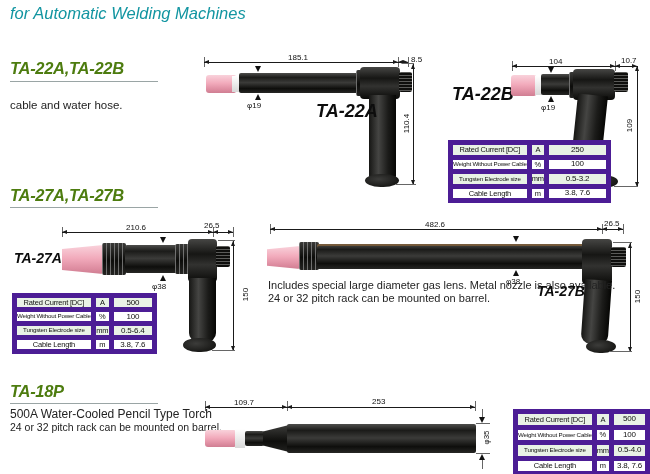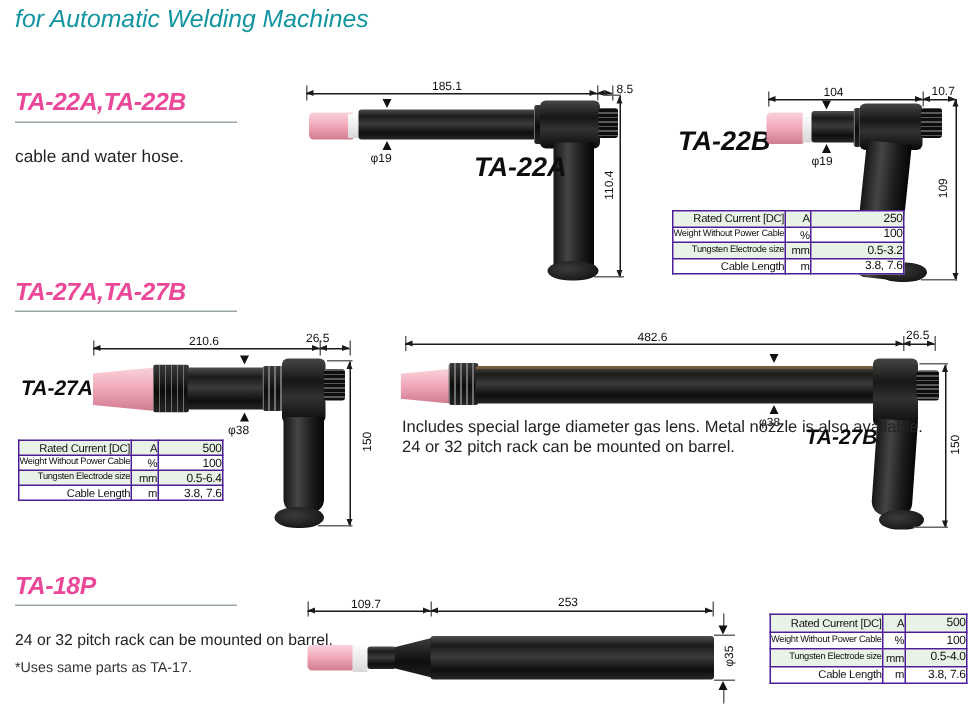--- a/index.html
+++ b/index.html
@@ -3,21 +3,21 @@
 <meta charset="utf-8">
 <style>
   html,body{margin:0;padding:0;background:#fff}
   .canvas{position:relative;width:650px;height:474px;background:#fff;overflow:hidden;
           font-family:"Liberation Sans",sans-serif;}
   
   .h1wrap{position:absolute;left:10px;top:4px;display:flex;align-items:baseline;gap:9px;color:#1295a1;white-space:nowrap}
   .h1main{font-size:26px;font-weight:bold;font-style:italic;letter-spacing:-0.6px}
   .h1sub{font-size:16.5px;font-style:italic;font-weight:normal}
   
-  .stitle{position:absolute;color:#ec4899;font-style:italic;font-weight:bold;font-size:16.5px;letter-spacing:-0.3px;white-space:nowrap}
+  .stitle{position:absolute;color:#4d7c0f;font-style:italic;font-weight:bold;font-size:16.5px;letter-spacing:-0.3px;white-space:nowrap}
   .sline{position:absolute;height:1px;background:#9aa5a5;width:148px}
   .sdesc{position:absolute;font-size:11.5px;color:#232323;white-space:nowrap}
   .snote{position:absolute;font-size:9.5px;color:#333;white-space:nowrap}
   .tlabel{position:absolute;font-style:italic;font-weight:bold;color:#0d0d0d;font-size:18px;white-space:nowrap}
   .tlabel.lg{font-size:14px}
   
   .dlab{position:absolute;font-size:8px;color:#111;white-space:nowrap}
   .vdim{position:absolute;width:30px;text-align:center;font-size:8px;color:#111;transform:rotate(-90deg)}
   .dimh{position:absolute;height:0;border-top:1px solid #1a1a1a}
   .dimh::before{content:"";position:absolute;left:0;top:-3px;width:0;height:0;border-top:2.5px solid transparent;border-bottom:2.5px solid transparent;border-right:5px solid #1a1a1a}
@@ -36,21 +36,21 @@
   .barrel{position:absolute;background:linear-gradient(180deg,#4e4e4c 0%,#1b1b19 22%,#3b3b39 48%,#0e0e0c 78%,#262624 100%);border-radius:2px}
   .brown{box-shadow:inset 0 2px 0 rgba(150,105,55,.6)}
   .ribs{position:absolute;background:repeating-linear-gradient(90deg,rgba(140,140,140,.75) 0 1px,rgba(0,0,0,0) 1px 4px),linear-gradient(180deg,#3a3a38,#0c0c0a 55%,#242422);border-radius:2px}
   .head{position:absolute;background:linear-gradient(180deg,#464644 0%,#161614 35%,#323230 60%,#0a0a08 100%);border-radius:4px}
   .knob{position:absolute;background:repeating-linear-gradient(180deg,#5a5a58 0 1px,#0e0e0c 1px 3px);border-radius:2px}
   .handle{position:absolute;background:linear-gradient(90deg,#161614,#454543 35%,#1c1c1a 70%,#060604);border-radius:0 0 9px 9px}
   .bell{position:absolute;background:radial-gradient(ellipse at 40% 40%,#3c3c3a,#0a0a08);border-radius:50%/55%}
   .cone{position:absolute;background:linear-gradient(180deg,#3c3c3a,#0e0e0c 60%,#222220)}
   
   .spec{position:absolute;border-collapse:collapse;table-layout:fixed;background:#fff}
-  .spec td{border:1px solid #4c1d95;font-size:7.5px;color:#111;text-align:right;vertical-align:middle;
+  .spec td{border:5px solid #4c1d95;font-size:7.5px;color:#111;text-align:center;vertical-align:middle;
            padding:0;overflow:hidden;white-space:nowrap;height:9.5px;line-height:1;letter-spacing:-0.2px}
   .spec tr:nth-child(odd) td{background:#e9f2e6}
   .spec .sm{font-size:6.2px}
   .spec .val{font-size:8px}
   .spec.ta18 td{height:10.5px}
   .spec.ta27 td{height:9px}
 </style>
 </head>
 <body>
 
@@ -223,22 +223,22 @@
     <div class="sdesc" style="left:268px;top:292px;font-size:11px">24 or 32 pitch rack can be mounted on barrel.</div>
     <div class="tlabel lg" style="left:537px;top:283px">TA-27B</div>
     <div class="dimv" style="left:630px;top:243px;height:109px"></div>
     <div class="tkh" style="left:613px;top:242px;width:19px"></div>
     <div class="tkh" style="left:609px;top:351px;width:23px"></div>
     <div class="vdim" style="left:622px;top:292px">150</div>
   </div>
 
   <div class="stitle" style="left:10px;top:382px">TA-18P</div>
   <div class="sline" style="left:10px;top:403px"></div>
+  <div class="sdesc" style="left:10px;top:407px;font-size:12px">500A Water-Cooled Pencil Type Torch</div>
   <div class="sdesc" style="left:10px;top:421px;font-size:10.5px">24 or 32 pitch rack can be mounted on barrel.</div>
-  <div class="snote" style="left:10px;top:440px">*Uses same parts as TA-17.</div>
 
   <div>
     <div class="tkv" style="left:205px;top:401px;height:10px"></div>
     <div class="tkv" style="left:287px;top:401px;height:10px"></div>
     <div class="tkv" style="left:475px;top:401px;height:10px"></div>
     <div class="dimh" style="left:205px;top:407px;width:82px"></div>
     <div class="dimh" style="left:287px;top:407px;width:188px"></div>
     <div class="dlab" style="left:234px;top:398px">109.7</div>
     <div class="dlab" style="left:372px;top:397px">253</div>
     <div class="nozzle" style="left:205px;top:430px;width:31px;height:17px"></div>

